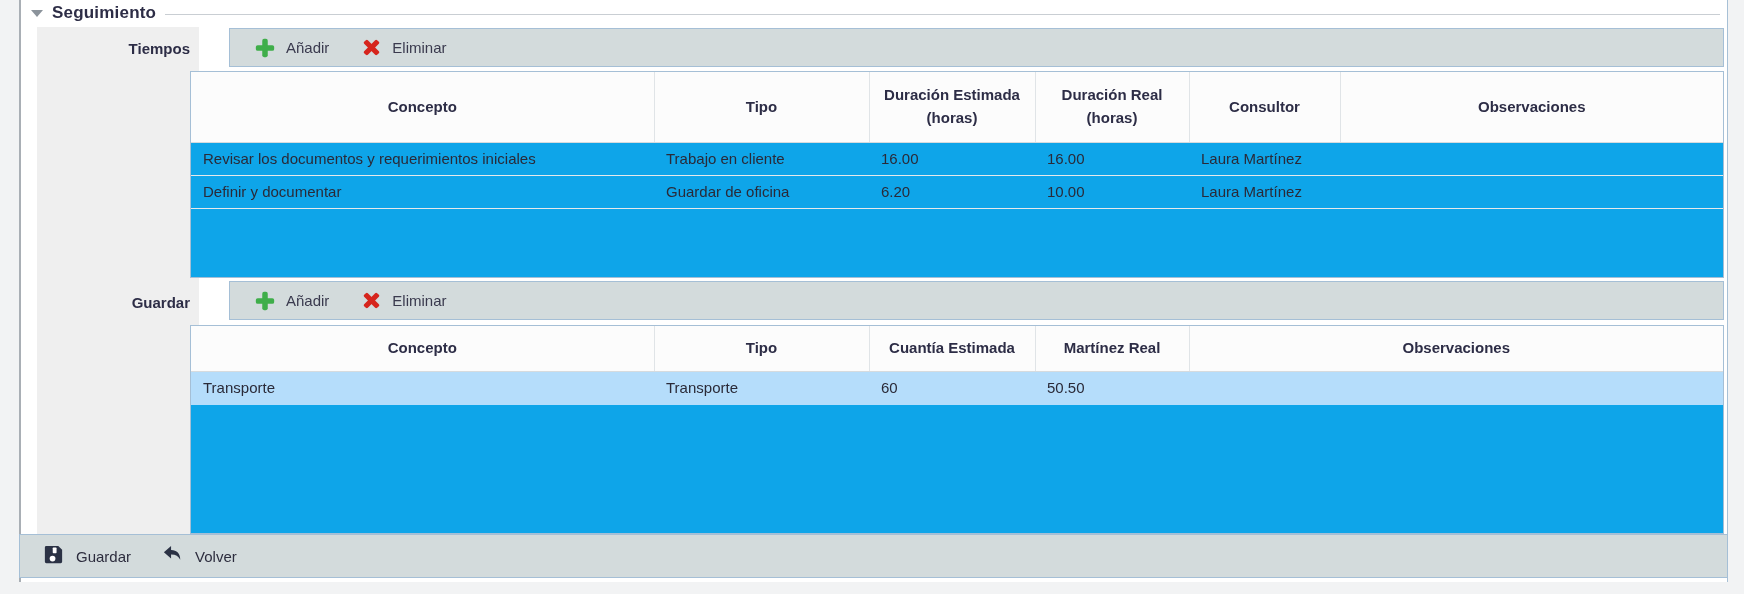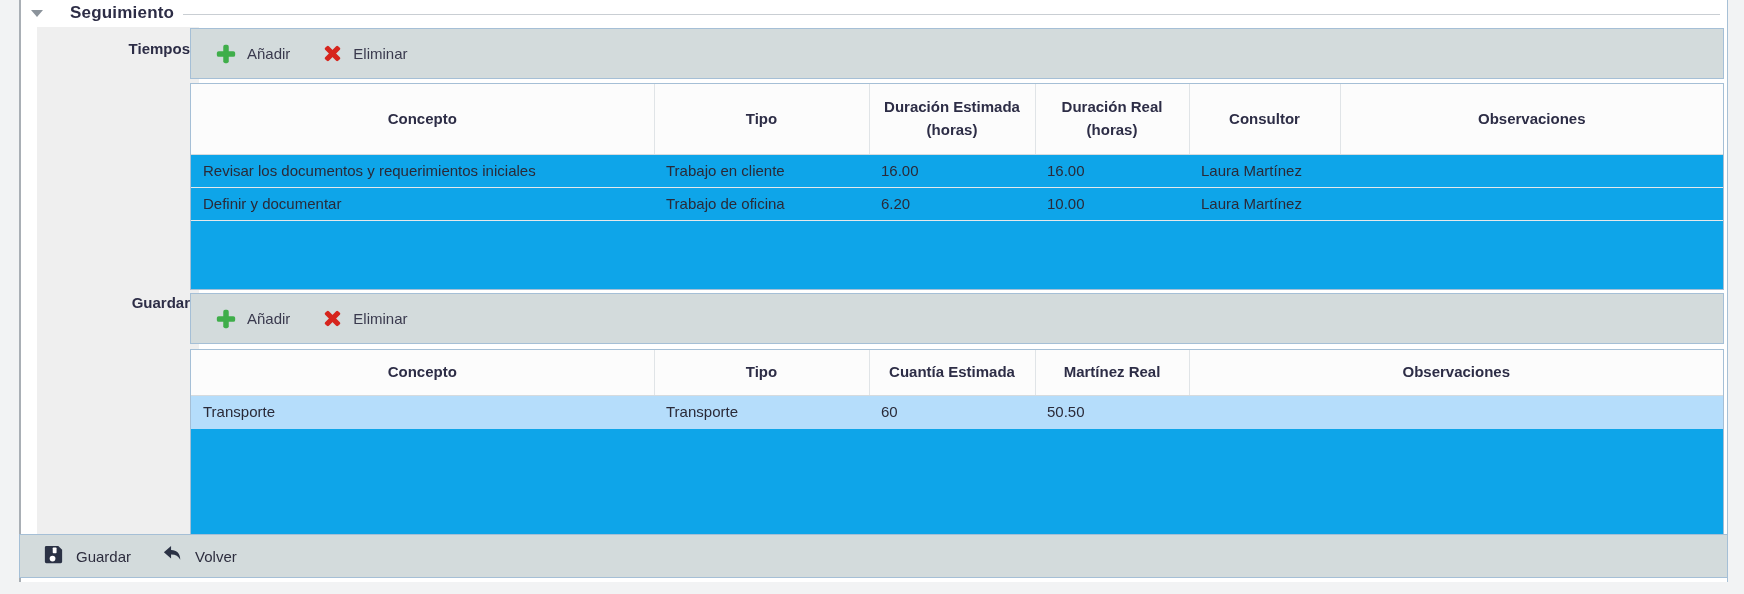--- a/index.html
+++ b/index.html
@@ -16,32 +16,32 @@
     font-family:"Liberation Sans",sans-serif;color:var(--text);
   }
   .panel{
     position:absolute;left:19px;top:0;width:1709px;height:582px;
     background:var(--panel-bg);
     border-left:2px solid #a9afb5;border-right:1px solid #a7c0d6;
   }
   
   .fieldset-header{position:absolute;left:10px;top:3px;right:7px;height:20px;display:flex;align-items:center;gap:9px;}
   .tri-down{width:0;height:0;border-left:6px solid transparent;border-right:6px solid transparent;border-top:7px solid #8b939b;margin-top:1px;}
-  .section-title{font-size:17px;font-weight:bold;color:var(--header-text);letter-spacing:.2px;white-space:nowrap;margin-left:18px;}
+  .section-title{font-size:17px;font-weight:bold;color:var(--header-text);letter-spacing:.2px;white-space:nowrap;}
   .legend-line{flex:1;border-top:1px solid #c9ced3;margin-top:3px;}
   
   .labels-col{position:absolute;left:16px;top:27px;width:162px;height:508px;background:var(--label-col-bg);}
   .row-label{position:absolute;right:9px;font-size:15px;font-weight:bold;color:var(--header-text);white-space:nowrap;}
   .row-label.tiempos{top:13px;}
   .row-label.gastos{top:267px;}
   
   .main-col{position:absolute;left:169px;top:28px;width:1534px;}
   .collection-toolbar{
-    height:51px;background:var(--toolbar-bg);border:1px solid var(--toolbar-border);
-    display:flex;align-items:center;padding-left:15px;gap:14px;
+    height:39px;background:var(--toolbar-bg);border:1px solid var(--toolbar-border);
+    display:flex;align-items:center;padding-left:15px;gap:14px;margin-left:39px;
   }
   .tb-btn{display:flex;align-items:center;gap:10px;font-size:15px;color:#3a3a4e;padding:0 9px;cursor:pointer;}
   .tb-btn svg{display:block;}
   .tablebox{border:1px solid var(--table-border);background:#0ea5e9;overflow:hidden;}
   .tablebox.t1{margin-top:4px;height:207px;}
   .tablebox.t2{margin-top:5px;height:209px;}
   .gap-sm{height:3px;}
   table{border-collapse:collapse;table-layout:fixed;width:1532px;}
   th{
     background:#fcfcfc;font-size:15px;font-weight:bold;color:var(--header-text);
@@ -149,21 +149,21 @@
           <tr>
             <td>Revisar los documentos y requerimientos iniciales</td>
             <td>Trabajo en cliente</td>
             <td>16.00</td>
             <td>16.00</td>
             <td>Laura Martínez</td>
             <td></td>
           </tr>
           <tr>
             <td>Definir y documentar</td>
-            <td>Trabajo de oficina</td>
+            <td>Guardar de oficina</td>
             <td>6.20</td>
             <td>10.00</td>
             <td>Laura Martínez</td>
             <td></td>
           </tr>
         </tbody>
       </table>
     </div>
 
     <div class="gap-sm"></div>

